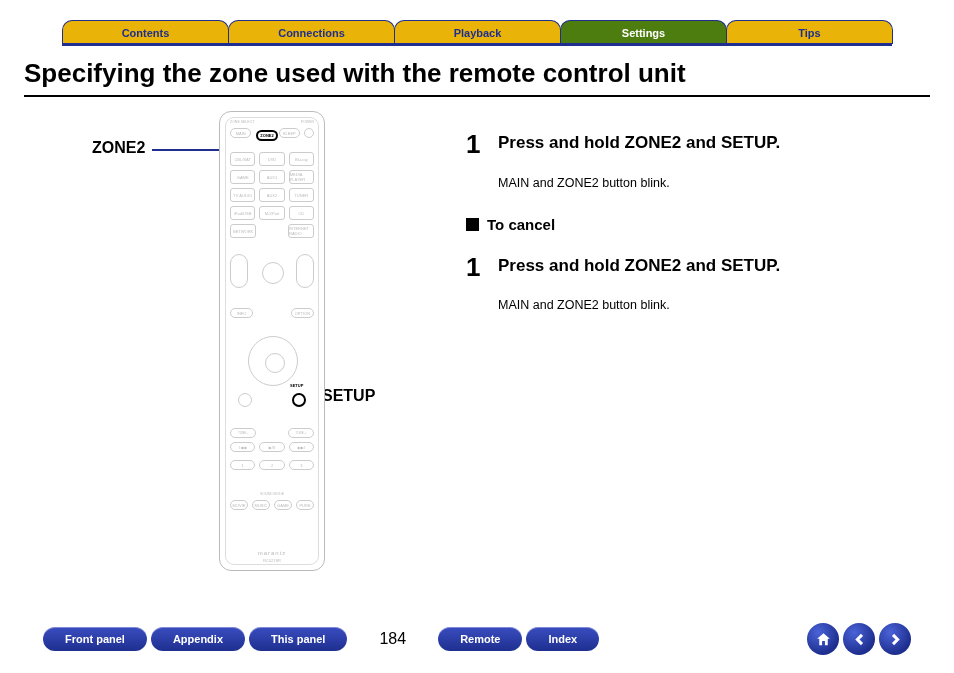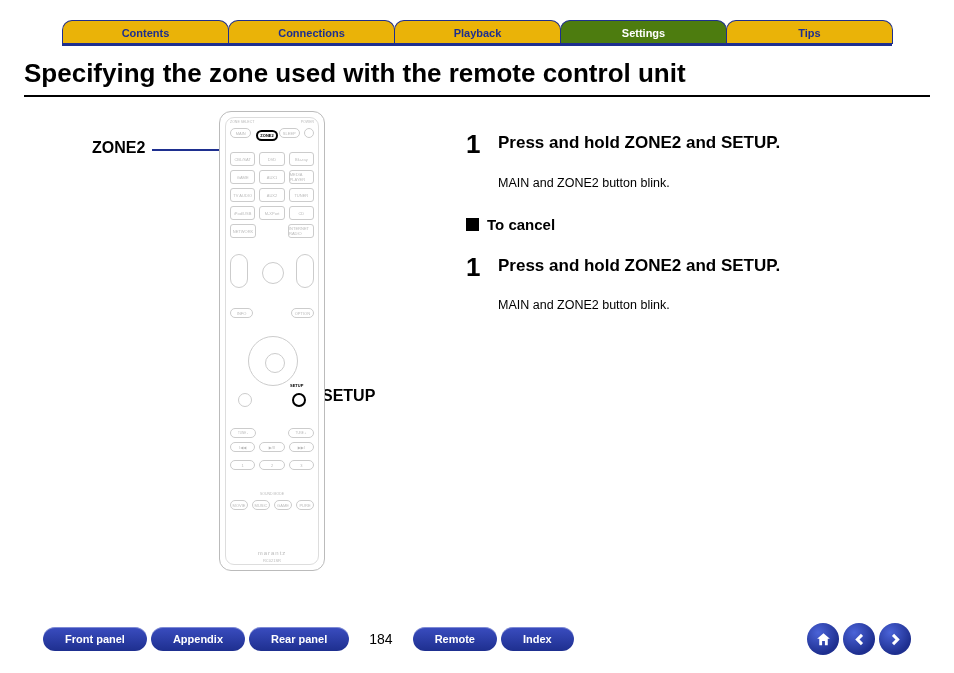--- a/index.html
+++ b/index.html
@@ -134,21 +134,21 @@
     padding: 0 22px;
     font-size: 11px;
     font-weight: bold;
     color: #fff;
     background: linear-gradient(#3a4dc0, #1e2f8f);
     border-radius: 12px;
     display: flex; align-items:center; justify-content:center;
     cursor: pointer;
     box-shadow: inset 0 1px 0 rgba(255,255,255,.35);
   }
-  .page-num { font-size:14px; margin: 0 16px; }
+  .page-num { font-size:16px; margin: 0 28px; }
   .circ {
     width: 32px; height: 32px; border-radius:50%;
     background: radial-gradient(circle at 35% 30%, #4a63d8, #1e2f8f 70%);
     display:flex; align-items:center; justify-content:center;
     cursor:pointer;
   }
   .circ svg { width:17px; height:17px; fill:#fff; }
 
 </style>
 </head>
@@ -284,21 +284,21 @@
         <div class="step-title">Press and hold ZONE2 and SETUP.</div>
         <div class="step-sub">MAIN and ZONE2 button blink.</div>
       </div>
     </div>
   </div>
 </div>
 
 <div class="footer">
   <div class="fbtn">Front panel</div>
   <div class="fbtn">Appendix</div>
-  <div class="fbtn">Rear panel</div>
+  <div class="fbtn">This panel</div>
   <div class="page-num">184</div>
   <div class="fbtn">Remote</div>
   <div class="fbtn">Index</div>
   <div style="flex:1"></div>
   <div class="circ">
     <svg viewBox="0 0 24 24">
         <path d="M12 3l9 8h-3v9h-4v-6h-4v6H6v-9H3z"></path>
       </svg>
   </div>
   <div class="circ">

